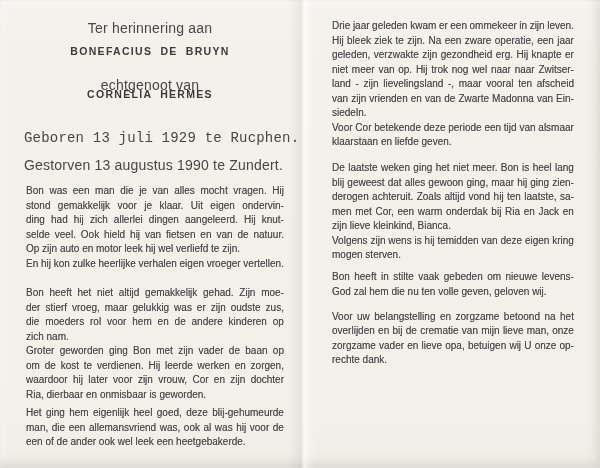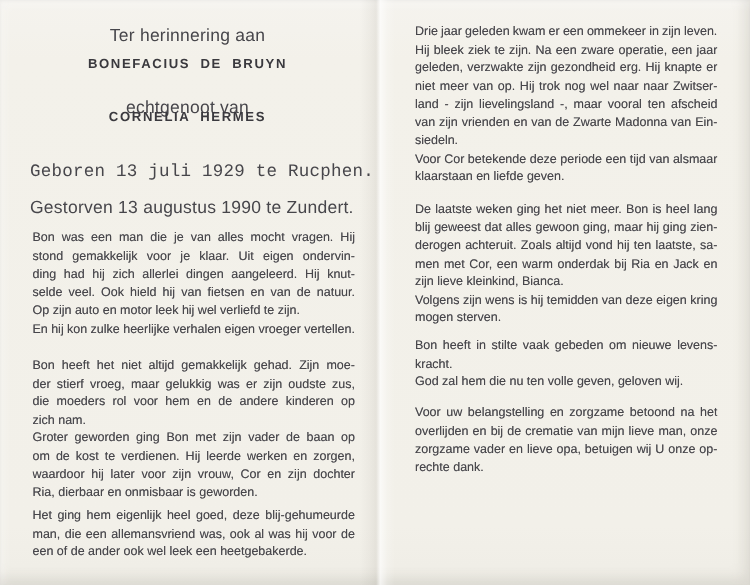--- a/index.html
+++ b/index.html
@@ -417,21 +417,20 @@
           <span>Bon</span>
           <span>heeft</span>
           <span>in</span>
           <span>stilte</span>
           <span>vaak</span>
           <span>gebeden</span>
           <span>om</span>
           <span>nieuwe</span>
           <span>levens-</span>
         </div>
-        <div class="line">kracht.</div>
         <div class="line">God zal hem die nu ten volle geven, geloven wij.</div>
       </div>
       <div class="para">
         <div class="line just">
           <span>Voor</span>
           <span>uw</span>
           <span>belangstelling</span>
           <span>en</span>
           <span>zorgzame</span>
           <span>betoond</span>

